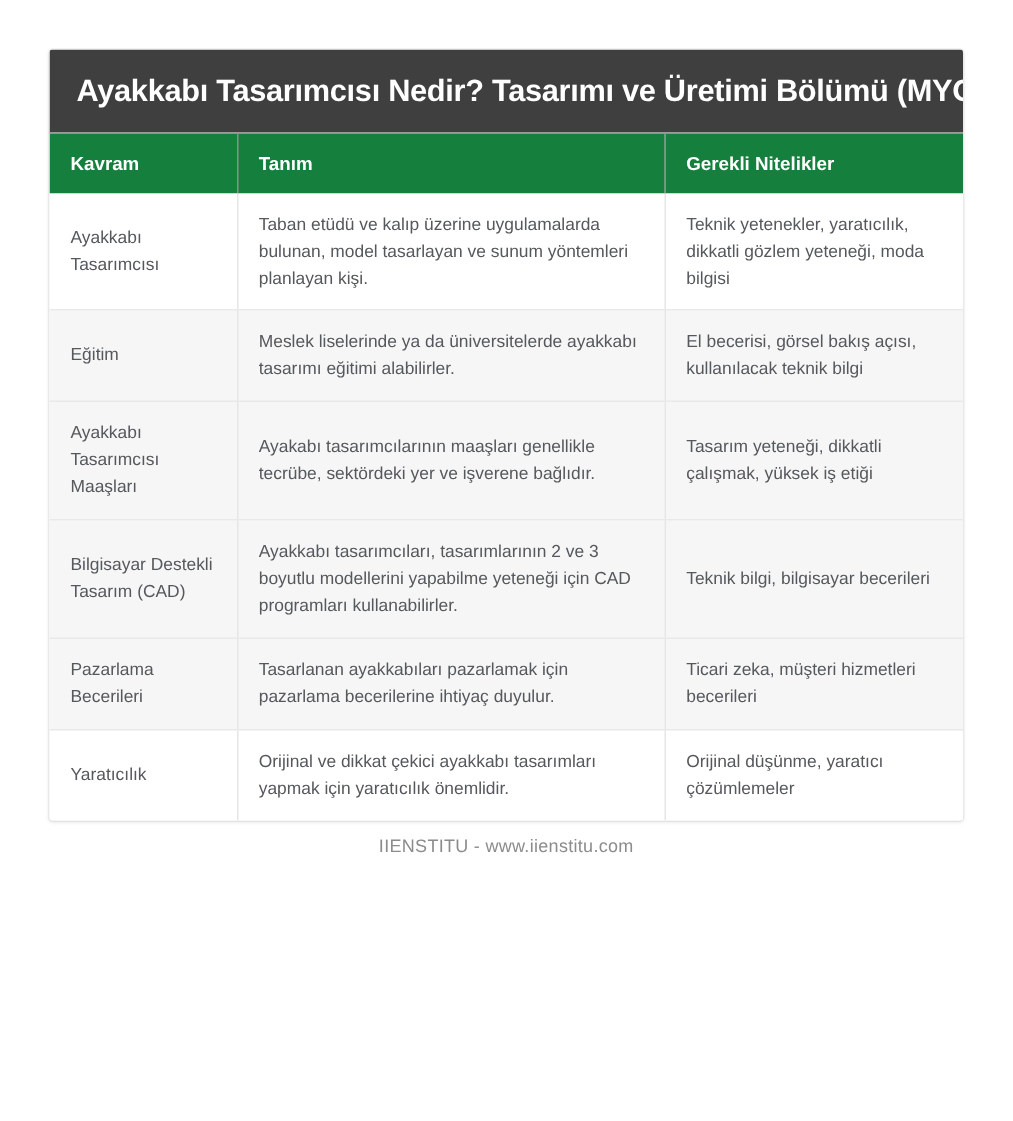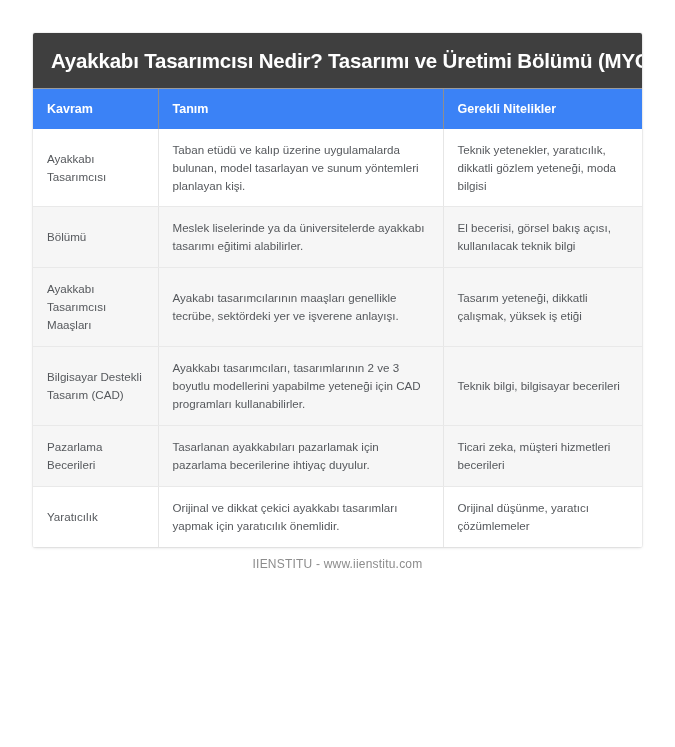--- a/index.html
+++ b/index.html
@@ -55,21 +55,21 @@
     border-collapse: collapse;
     table-layout: fixed;
     background: #ffffff;
   }
 
   table.data-table col.col-kavram   { width: 125px; }
   table.data-table col.col-tanim    { width: 285px; }
   table.data-table col.col-nitelik  { width: 199px; }
 
   thead th {
-    background: #3b82f6;
+    background: #15803d;
     color: #ffffff;
     font-size: 12.5px;
     font-weight: bold;
     text-align: left;
     padding: 13px 14px 13px 14px;
     border-right: 1px solid #8e8e8e;
     vertical-align: middle;
     white-space: nowrap;
   }
   thead th:last-child { border-right: none; }
@@ -127,27 +127,27 @@
           <th>Gerekli Nitelikler</th>
         </tr>
       </thead>
       <tbody id="table-body">
           <tr class="odd">
             <td>Ayakkabı Tasarımcısı</td>
             <td>Taban etüdü ve kalıp üzerine uygulamalarda bulunan, model tasarlayan ve sunum yöntemleri planlayan kişi.</td>
             <td>Teknik yetenekler, yaratıcılık, dikkatli gözlem yeteneği, moda bilgisi</td>
           </tr>
           <tr class="even">
-            <td>Bölümü</td>
+            <td>Eğitim</td>
             <td>Meslek liselerinde ya da üniversitelerde ayakkabı tasarımı eğitimi alabilirler.</td>
             <td>El becerisi, görsel bakış açısı, kullanılacak teknik bilgi</td>
           </tr>
           <tr class="even">
             <td>Ayakkabı Tasarımcısı Maaşları</td>
-            <td>Ayakabı tasarımcılarının maaşları genellikle tecrübe, sektördeki yer ve işverene anlayışı.</td>
+            <td>Ayakabı tasarımcılarının maaşları genellikle tecrübe, sektördeki yer ve işverene bağlıdır.</td>
             <td>Tasarım yeteneği, dikkatli çalışmak, yüksek iş etiği</td>
           </tr>
           <tr class="even">
             <td>Bilgisayar Destekli Tasarım (CAD)</td>
             <td>Ayakkabı tasarımcıları, tasarımlarının 2 ve 3 boyutlu modellerini yapabilme yeteneği için CAD programları kullanabilirler.</td>
             <td>Teknik bilgi, bilgisayar becerileri</td>
           </tr>
           <tr class="even">
             <td>Pazarlama Becerileri</td>
             <td>Tasarlanan ayakkabıları pazarlamak için pazarlama becerilerine ihtiyaç duyulur.</td>

